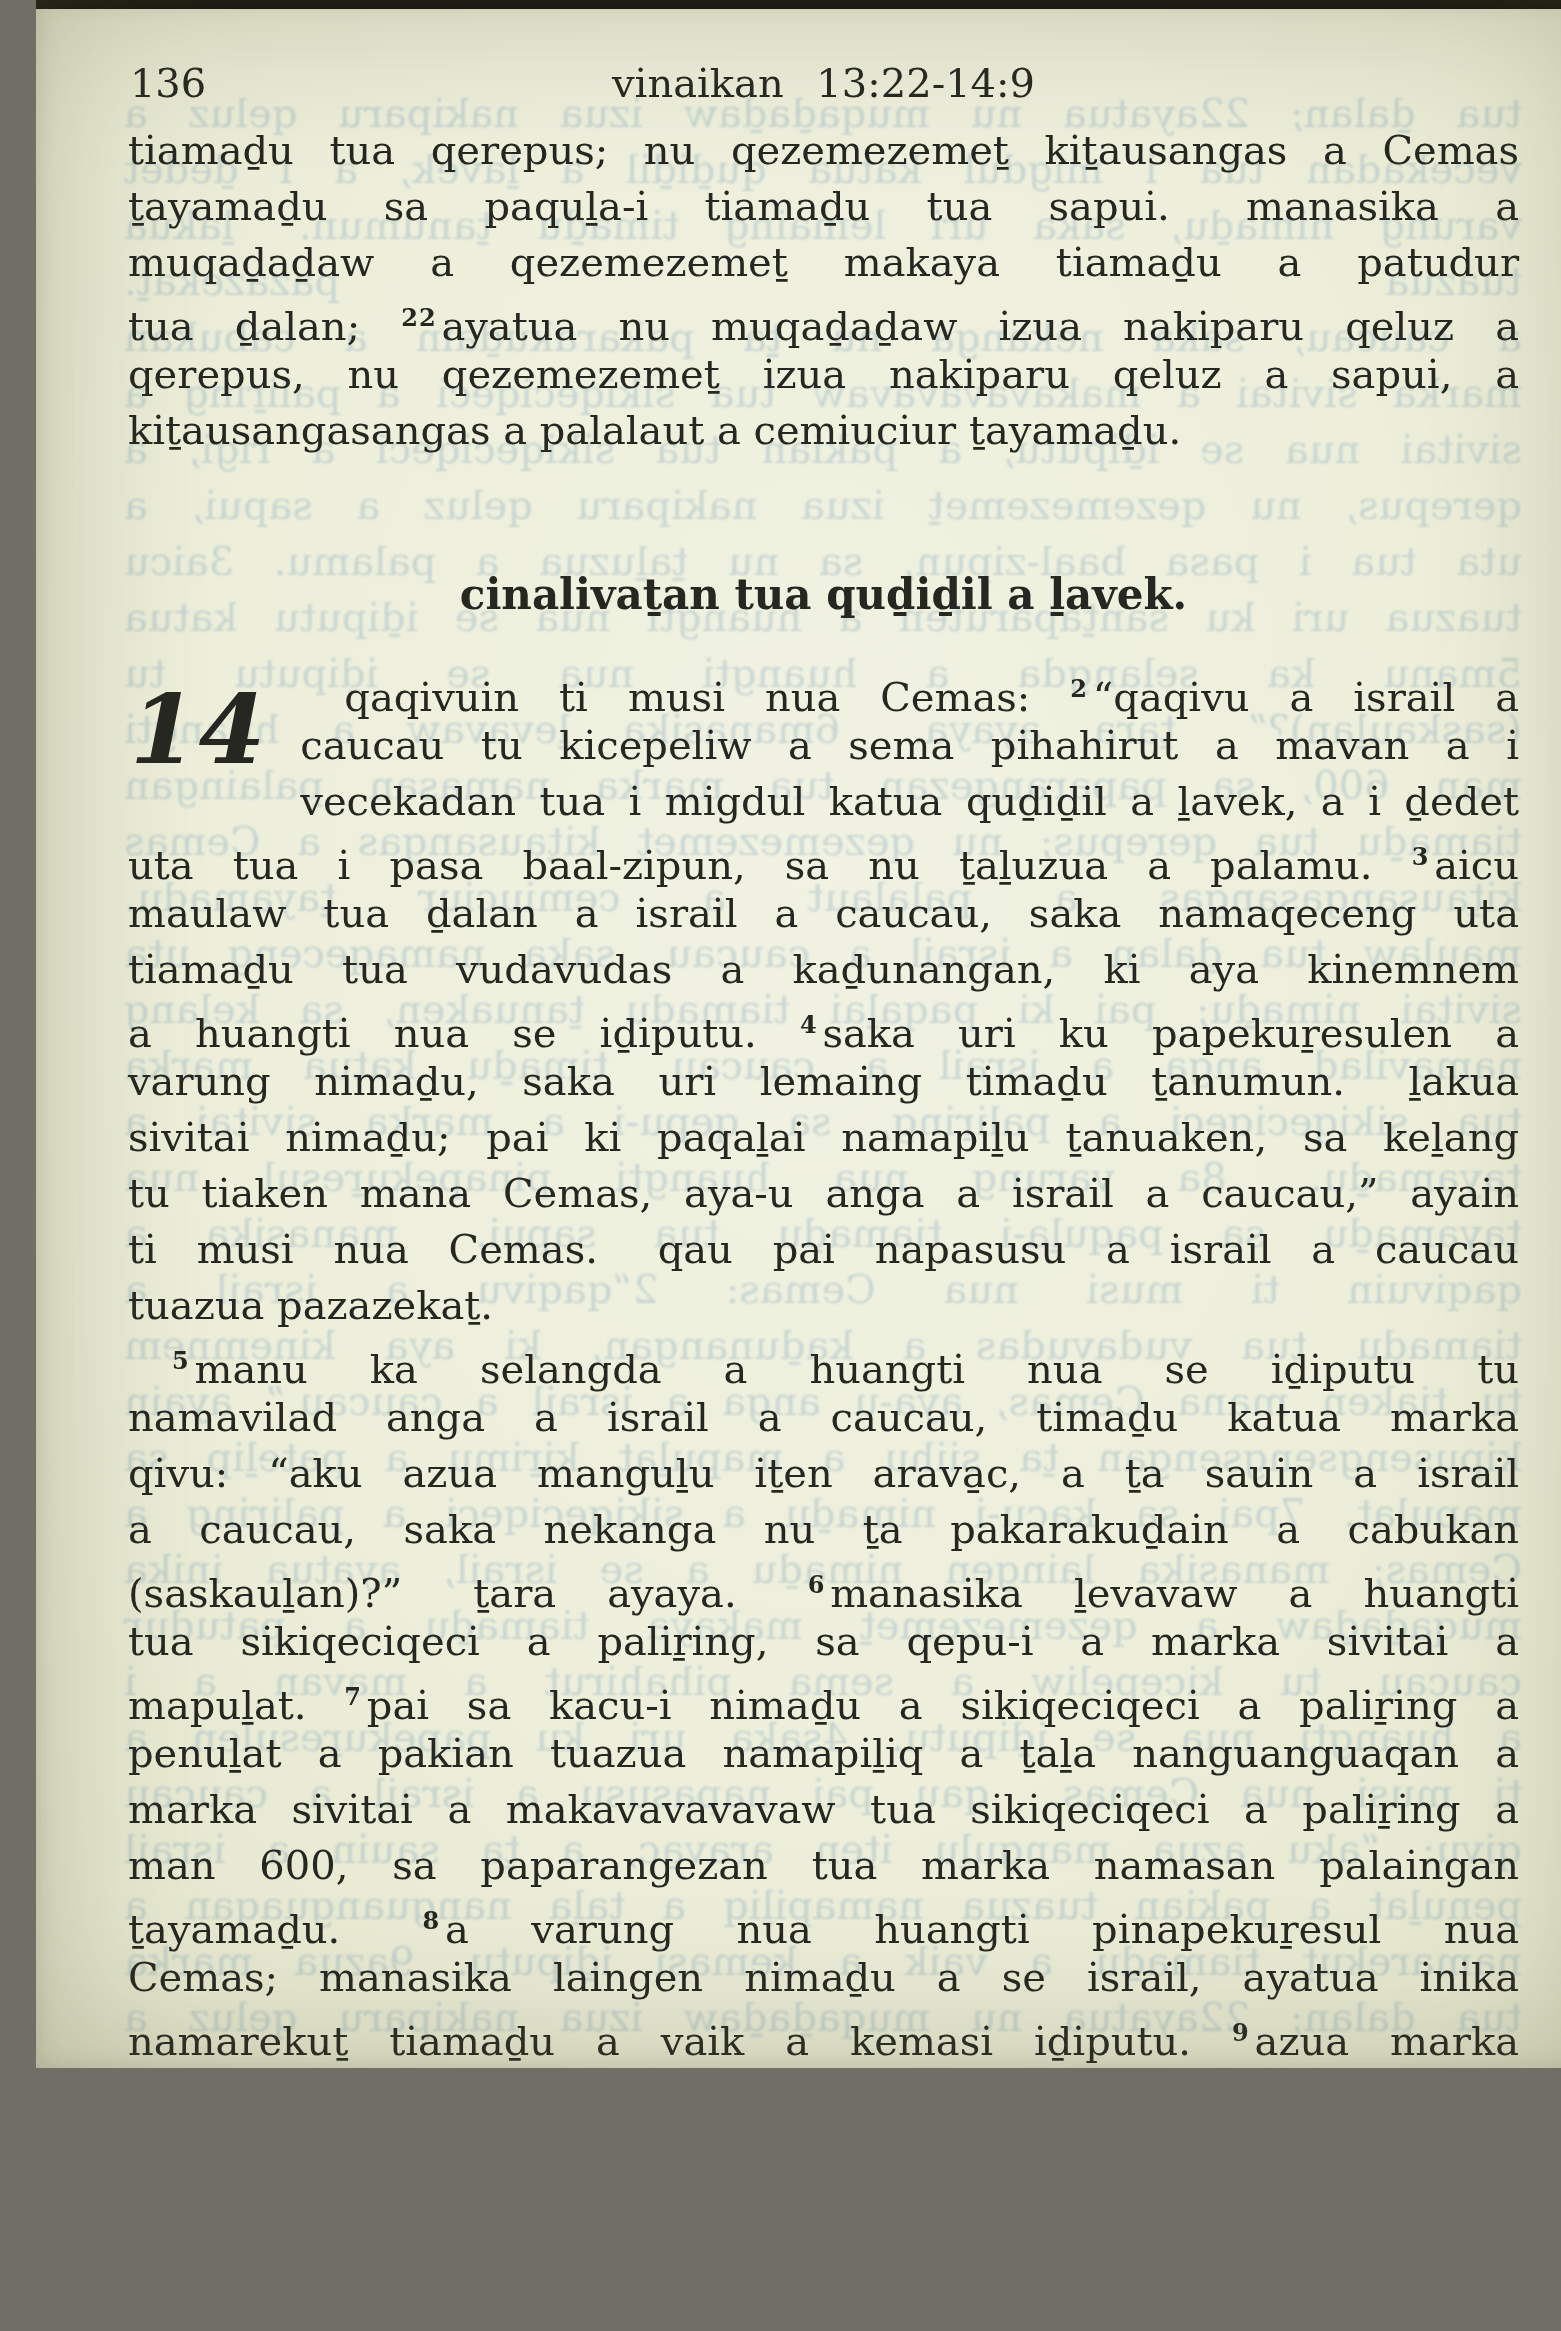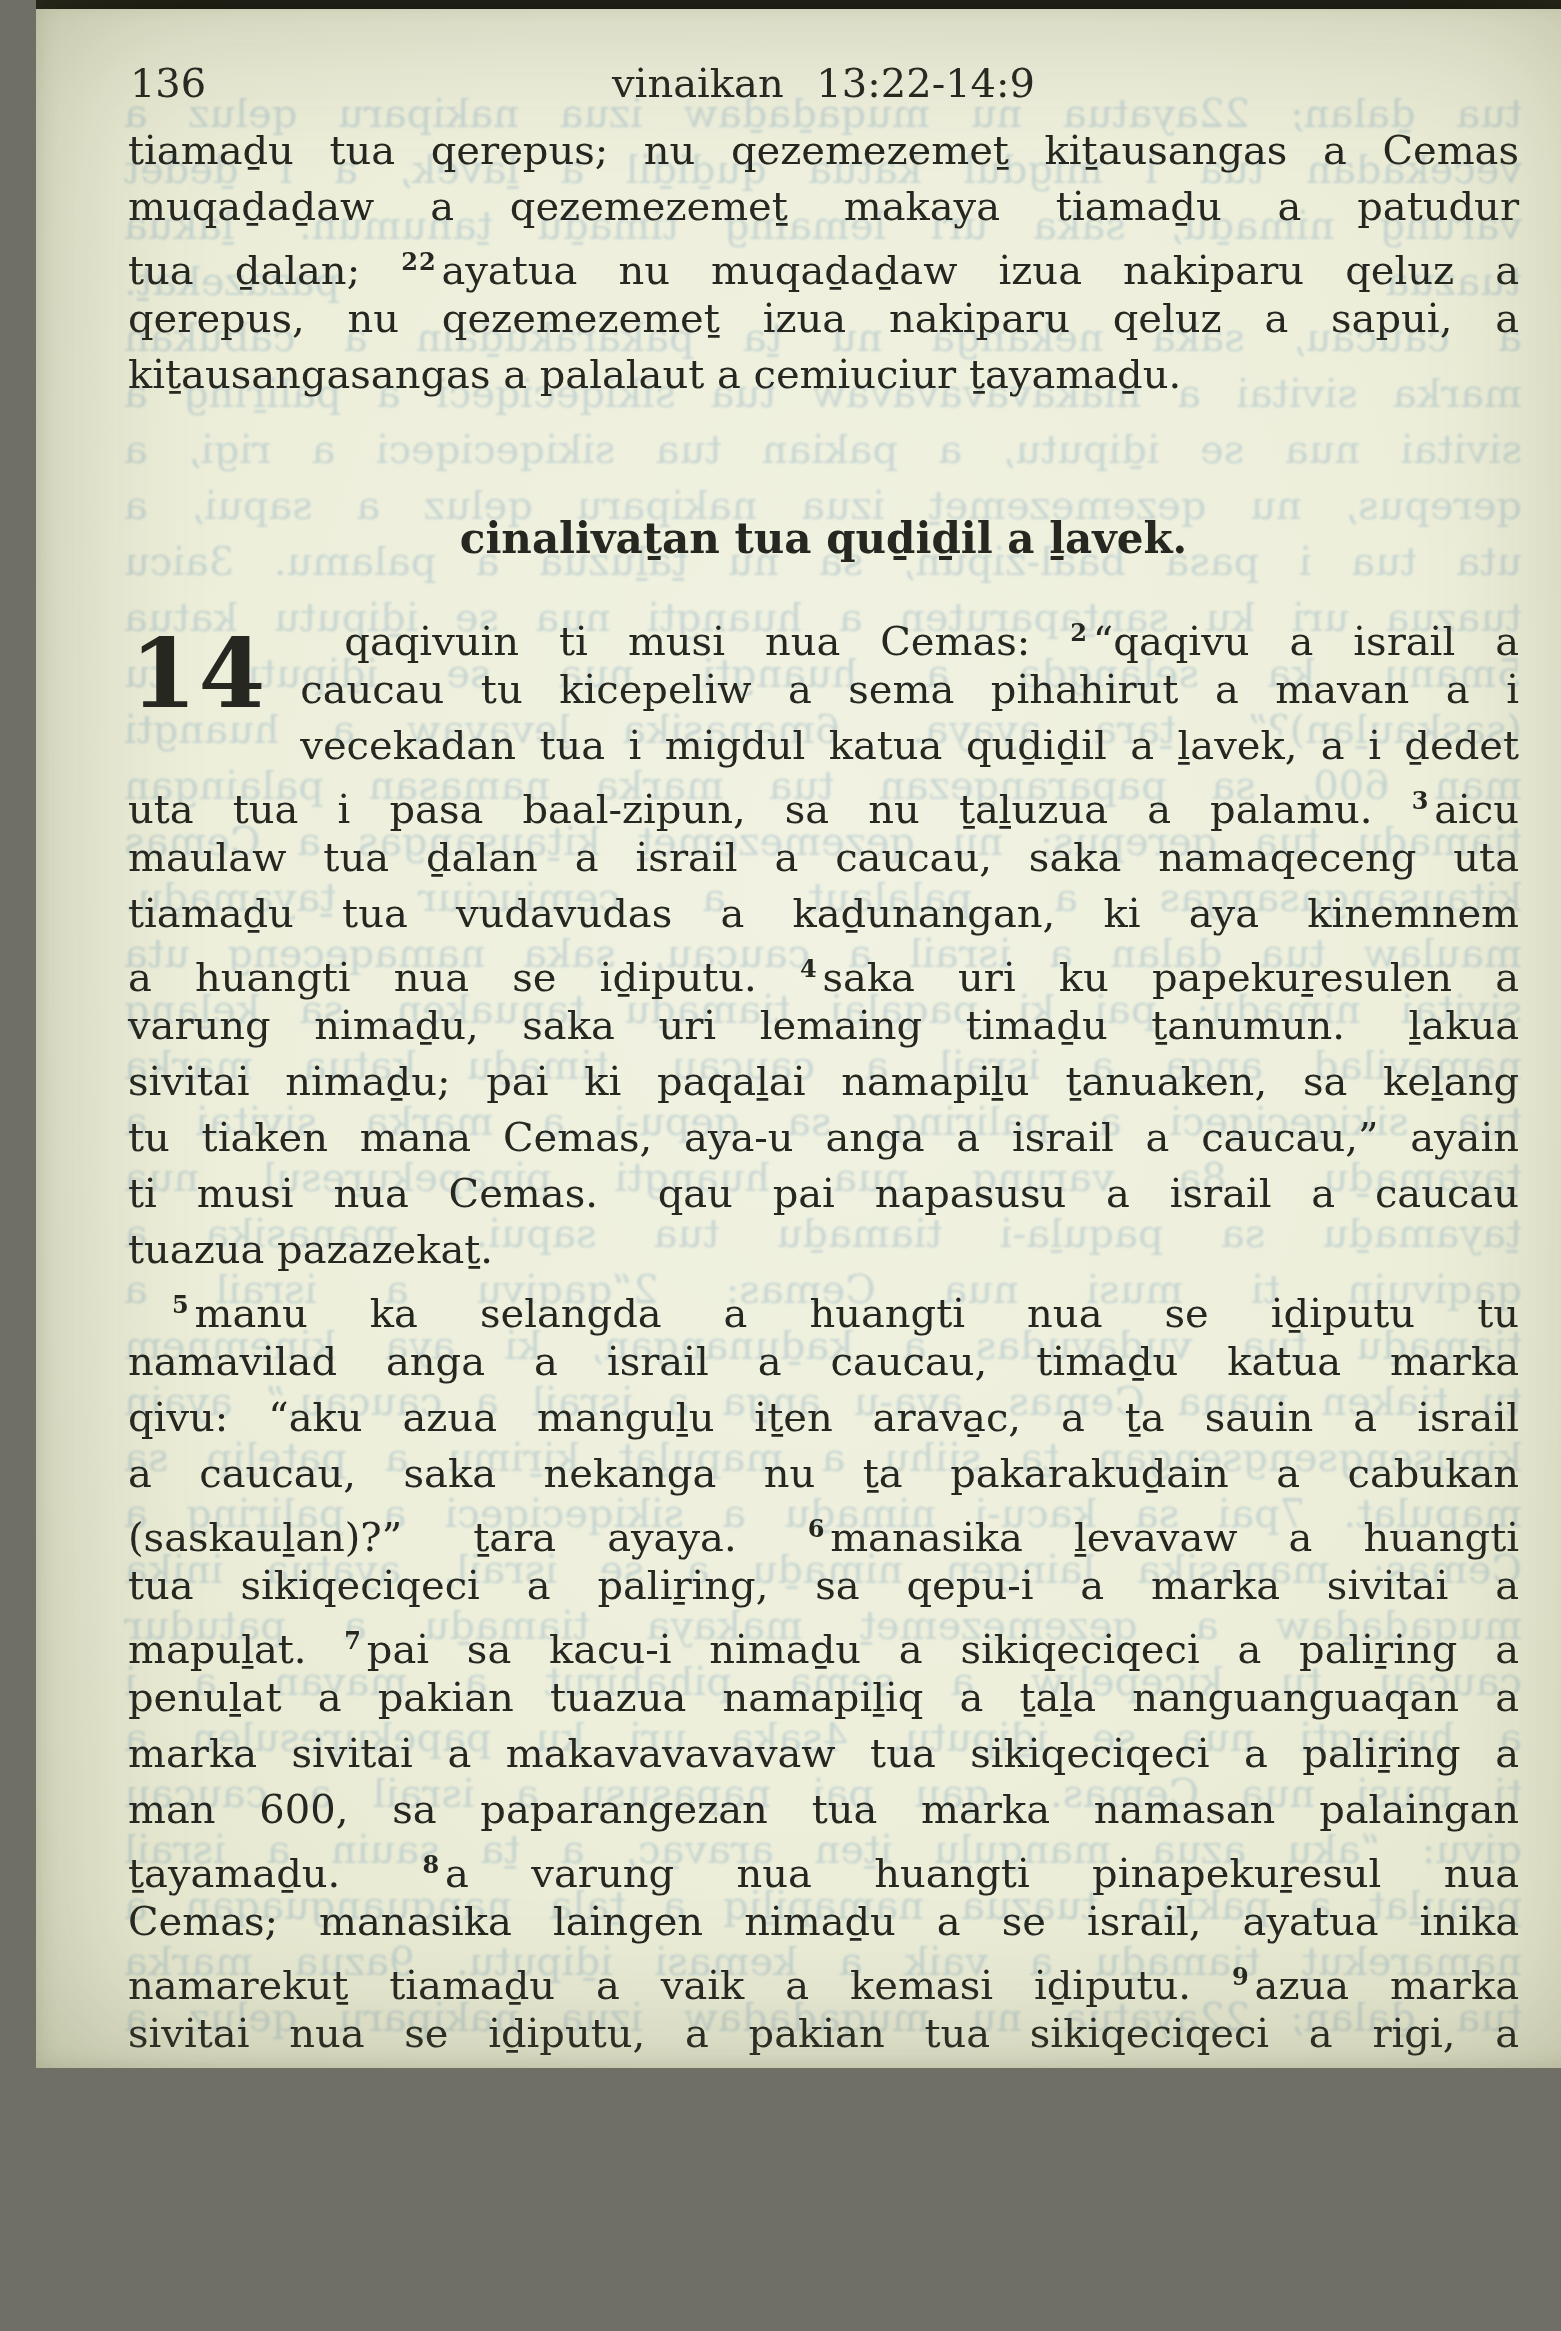--- a/index.html
+++ b/index.html
@@ -29,21 +29,21 @@
   .para{position:relative}
   .line{
     font-size:40px;line-height:56px;height:56px;white-space:nowrap;
     text-align:justify;text-align-last:justify;
   }
   .line.noj{text-align-last:left}
   .line.ind{text-indent:44px}
   .chapnum{
     float:left;height:113px;margin:0 33px 0 1.9px;
     display:flex;align-items:flex-end;
-    font-weight:700;font-size:96px;line-height:.92;letter-spacing:1.9px;
+    font-weight:700;font-size:96px;line-height:.92;letter-spacing:1.9px;font-style:italic;
   }
   .bold{font-weight:400}
   .v{font-weight:700;font-size:24px;vertical-align:14.4px;margin-right:4.8px;letter-spacing:1px}
 </style>
 </head>
 <body>
 
 <div class="page">
   <div class="scan-edge"></div>
   <div class="bleed" aria-hidden="true">
@@ -87,20 +87,21 @@
       <div>tuazua pazazekaṯ.</div>
       <div>a caucau, saka nekanga nu ṯa pakarakuḏain a cabukan</div>
     </div>
   <div class="content">
     <div class="pagehead">
       <span class="pageno">136</span>
       <span class="runhead">vinaikan  13:22-14:9</span>
     </div>
     <div class="para">
         <div class="line">tiamaḏu tua qerepus; nu qezemezemeṯ kiṯausangas a <span class="bold">Cemas</span></div>
+        <div class="line">ṯayamaḏu sa paquḻa-i tiamaḏu tua sapui.  manasika a</div>
         <div class="line">muqaḏaḏaw a qezemezemeṯ makaya tiamaḏu a patudur</div>
         <div class="line">tua ḏalan; <span class="v">22</span>ayatua nu muqaḏaḏaw izua nakiparu qeluz a</div>
         <div class="line">qerepus, nu qezemezemeṯ izua nakiparu qeluz a sapui, a</div>
         <div class="line noj">kiṯausangasangas a palalaut a cemiuciur ṯayamaḏu.</div>
       </div>
     <h2 class="sechead">cinalivaṯan tua quḏiḏil a ḻavek.</h2>
     <div class="para">
       <div class="chapnum">14</div>
     <div class="line ind">qaqivuin ti <span class="bold">musi</span> nua <span class="bold">Cemas</span>: <span class="v">2</span>“qaqivu a <span class="bold">israil</span> a</div>
         <div class="line">caucau tu kicepeliw a sema <span class="bold">pihahirut</span> a mavan a i</div>

